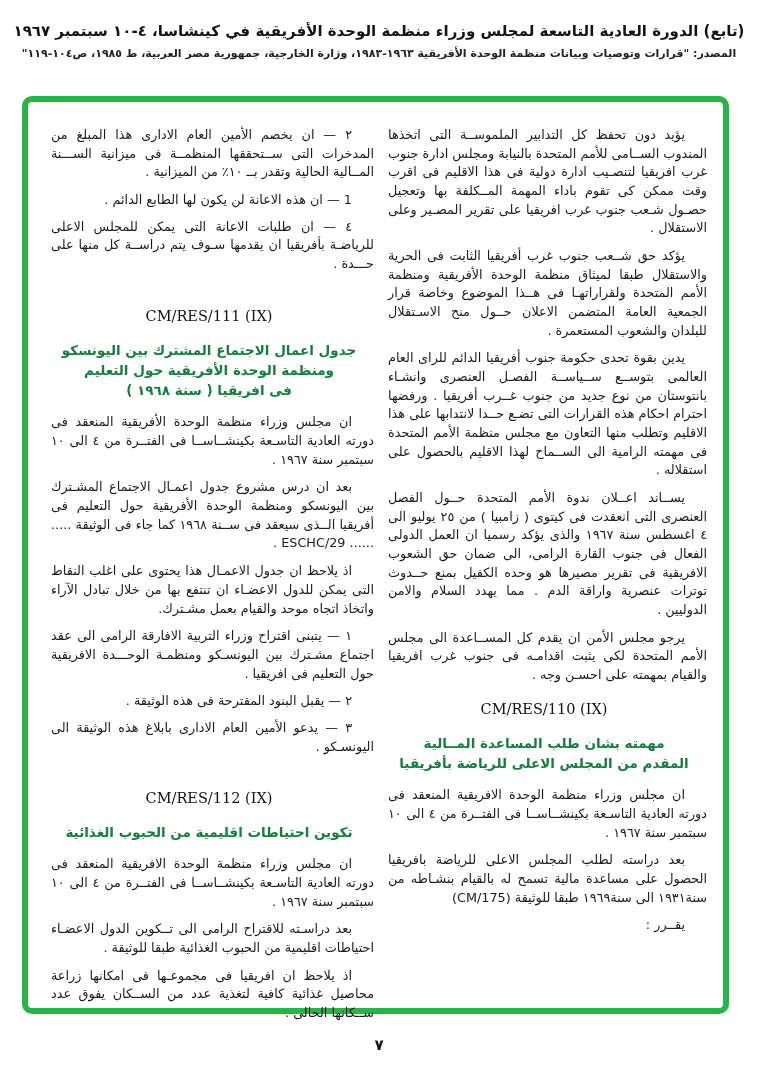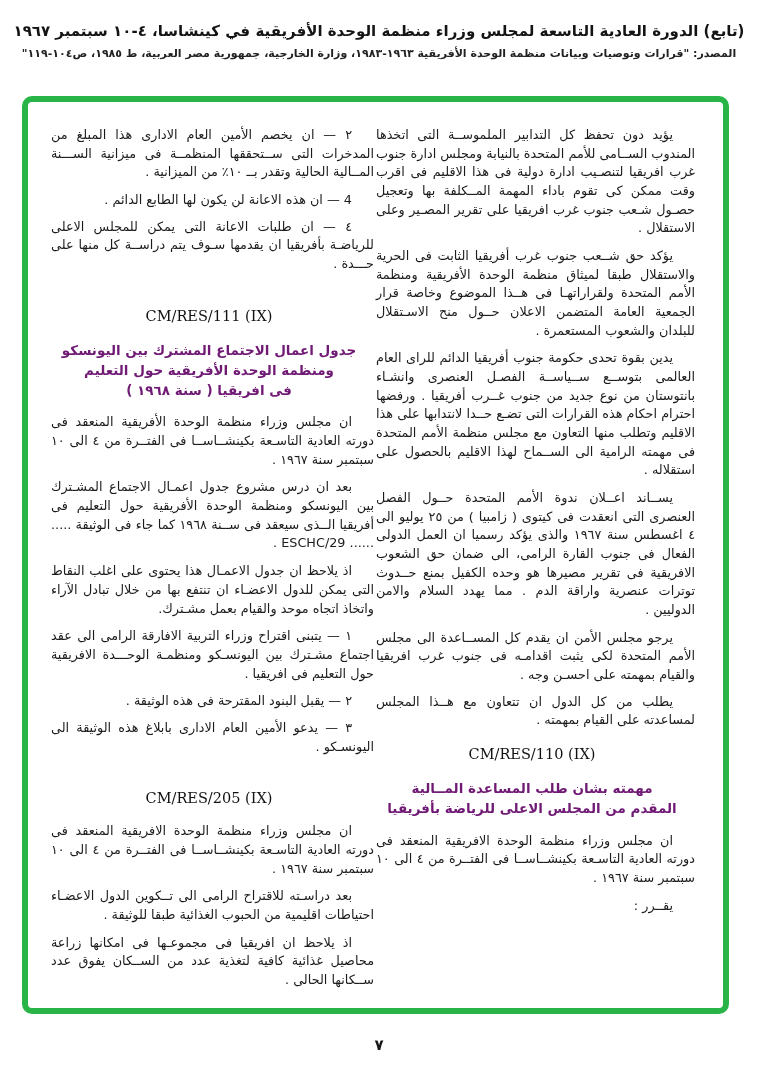--- a/index.html
+++ b/index.html
@@ -39,21 +39,21 @@
   .columns{
     position:absolute;
     left:0;top:0;right:0;bottom:0;
     direction:rtl;
   }
   .col{
     position:absolute;
     top:24px;
     text-align:justify;
   }
-  .col-right{right:28px;width:326px;}
+  .col-right{right:16px;width:326px;}
   .col-left{left:16px;width:330px;}
   .para{
     margin:0 0 9px 7px;
     font-size:12.8px;
     line-height:1.46;
     text-indent:22px;
     color:#1b1b1b;
   }
   .para.short{margin-bottom:8px;}
   .res-label{
@@ -64,21 +64,21 @@
     color:#111;
     margin:34px 0 16px 0;
   }
   .res-label.first{margin-top:16px;}
   .res-title{
     text-align:center;
     font-weight:bold;
     font-size:13.5px;
     line-height:1.5;
     margin:0 0 13px 0;
-    color:#701a75;
+    color:#15803d;
   }
   .page-number{
     position:absolute;
     left:0;right:0;
     top:1036px;
     text-align:center;
     font-size:15px;
     font-weight:bold;
     color:#151515;
   }
@@ -93,55 +93,58 @@
 
 <div class="frame">
   <div class="columns">
 
     <section class="col col-right">
       <p class="para">يؤيد دون تحفظ كل التدابير الملموســة التى اتخذها المندوب الســامى للأمم المتحدة بالنيابة ومجلس ادارة جنوب غرب افريقيا لتنصـيب ادارة دولية فى هذا الاقليم فى اقرب وقت ممكن كى تقوم باداء المهمة المــكلفة بها وتعجيل حصـول شـعب جنوب غرب افريقيا على تقرير المصـير وعلى الاستقلال .</p>
       <p class="para">يؤكد حق شــعب جنوب غرب أفريقيا الثابت فى الحرية والاستقلال طبقا لميثاق منظمة الوحدة الأفريقية ومنظمة الأمم المتحدة ولقراراتهـا فى هــذا الموضوع وخاصة قرار الجمعية العامة المتضمن الاعلان حــول منح الاسـتقلال للبلدان والشعوب المستعمرة .</p>
       <p class="para">يدين بقوة تحدى حكومة جنوب أفريقيا الدائم للراى العام العالمى بتوســع ســياســة الفصـل العنصرى وانشـاء بانتوستان من نوع جديد من جنوب غــرب أفريقيا . ورفضها احترام احكام هذه القرارات التى تضـع حــدا لانتدابها على هذا الاقليم وتطلب منها التعاون مع مجلس منظمة الأمم المتحدة فى مهمته الرامية الى الســماح لهذا الاقليم بالحصول على استقلاله .</p>
       <p class="para">يســاند اعــلان ندوة الأمم المتحدة حــول الفصل العنصرى التى انعقدت فى كيتوى ( زامبيا ) من ٢٥ يوليو الى ٤ اغسطس سنة ١٩٦٧ والذى يؤكد رسميا ان العمل الدولى الفعال فى جنوب القارة الرامى، الى ضمان حق الشعوب الافريقية فى تقرير مصيرها هو وحده الكفيل بمنع حــدوث توترات عنصرية واراقة الدم . مما يهدد السلام والامن الدوليين .</p>
       <p class="para short">يرجو مجلس الأمن ان يقدم كل المســاعدة الى مجلس الأمم المتحدة لكى يثبت اقدامـه فى جنوب غرب افريقيا والقيام بمهمته على احسـن وجه .</p>
-      <p class="para short">يطلب من كل الدول ان تتعاون مع هــذا المجلس لمساعدته على القيام بمهمته .</p>
 
       <div class="res-label first">CM/RES/110 (IX)</div>
 
       <div class="res-title">
         <div>مهمته بشان طلب المساعدة المــالية</div>
         <div>المقدم من المجلس الاعلى للرياضة بأفريقيا</div>
       </div>
 
       <p class="para">ان مجلس وزراء منظمة الوحدة الافريقية المنعقد فى دورته العادية التاسـعة بكينشــاســا فى الفتــرة من ٤ الى ١٠ سبتمبر سنة ١٩٦٧ .</p>
+      <p class="para">بعد دراسته لطلب المجلس الاعلى للرياضة بافريقيا الحصول على مساعدة مالية تسمح له بالقيام بنشـاطه من سنة١٩٣١ الى سنة١٩٦٩ طبقا للوثيقة (CM/175)</p>
       <p class="para short">يقــرر :</p>
     </section>
 
     <section class="col col-left">
       <p class="para">٢ — ان يخصم الأمين العام الادارى هذا المبلغ من المدخرات التى ســتحققها المنظمــة فى ميزانية الســـنة المــالية الحالية وتقدر بــ ١٠٪ من الميزانية .</p>
-      <p class="para short">4 — ان هذه الاعانة لن يكون لها الطابع الدائم .</p>
+      <p class="para short">1 — ان هذه الاعانة لن يكون لها الطابع الدائم .</p>
       <p class="para">٤ — ان طلبات الاعانة التى يمكن للمجلس الاعلى للرياضـة بأفريقيا ان يقدمها سـوف يتم دراســة كل منها على حـــدة .</p>
 
       <div class="res-label">CM/RES/111 (IX)</div>
 
       <div class="res-title">
         <div>جدول اعمال الاجتماع المشترك بين اليونسكو</div>
         <div>ومنظمة الوحدة الأفريقية حول التعليم</div>
         <div>فى افريقيا ( سنة ١٩٦٨ )</div>
       </div>
 
       <p class="para">ان مجلس وزراء منظمة الوحدة الأفريقية المنعقد فى دورته العادية التاسـعة بكينشــاســا فى الفتــرة من ٤ الى ١٠ سبتمبر سنة ١٩٦٧ .</p>
       <p class="para">بعد ان درس مشروع جدول اعمـال الاجتماع المشـترك بين اليونسكو ومنظمة الوحدة الأفريقية حول التعليم فى أفريقيا الــذى سيعقد فى ســنة ١٩٦٨ كما جاء فى الوثيقة ..... ...... ESCHC/29 .</p>
       <p class="para">اذ يلاحظ ان جدول الاعمـال هذا يحتوى على اغلب النقاط التى يمكن للدول الاعضـاء ان تنتفع بها من خلال تبادل الآراء واتخاذ اتجاه موحد والقيام بعمل مشـترك.</p>
       <p class="para">١ — يتبنى اقتراح وزراء التربية الافارقة الرامى الى عقد اجتماع مشـترك بين اليونسـكو ومنظمـة الوحـــدة الافريقية حول التعليم فى افريقيا .</p>
       <p class="para short">٢ — يقبل البنود المقترحة فى هذه الوثيقة .</p>
       <p class="para">٣ — يدعو الأمين العام الادارى بابلاغ هذه الوثيقة الى اليونسـكو .</p>
 
-      <div class="res-label">CM/RES/205 (IX)</div>
+      <div class="res-label">CM/RES/112 (IX)</div>
 
+      <div class="res-title">
+        <div>تكوين احتياطات اقليمية من الحبوب الغذائية</div>
+      </div>
 
       <p class="para">ان مجلس وزراء منظمة الوحدة الافريقية المنعقد فى دورته العادية التاسـعة بكينشــاســا فى الفتــرة من ٤ الى ١٠ سبتمبر سنة ١٩٦٧ .</p>
       <p class="para">بعد دراسـته للاقتراح الرامى الى تــكوين الدول الاعضـاء احتياطات اقليمية من الحبوب الغذائية طبقا للوثيقة .</p>
       <p class="para">اذ يلاحظ ان افريقيا فى مجموعـها فى امكانها زراعة محاصيل غذائية كافية لتغذية عدد من الســكان يفوق عدد ســكانها الحالى .</p>
     </section>
 
   </div>
 </div>
 
 <div class="page-number">٧</div>

